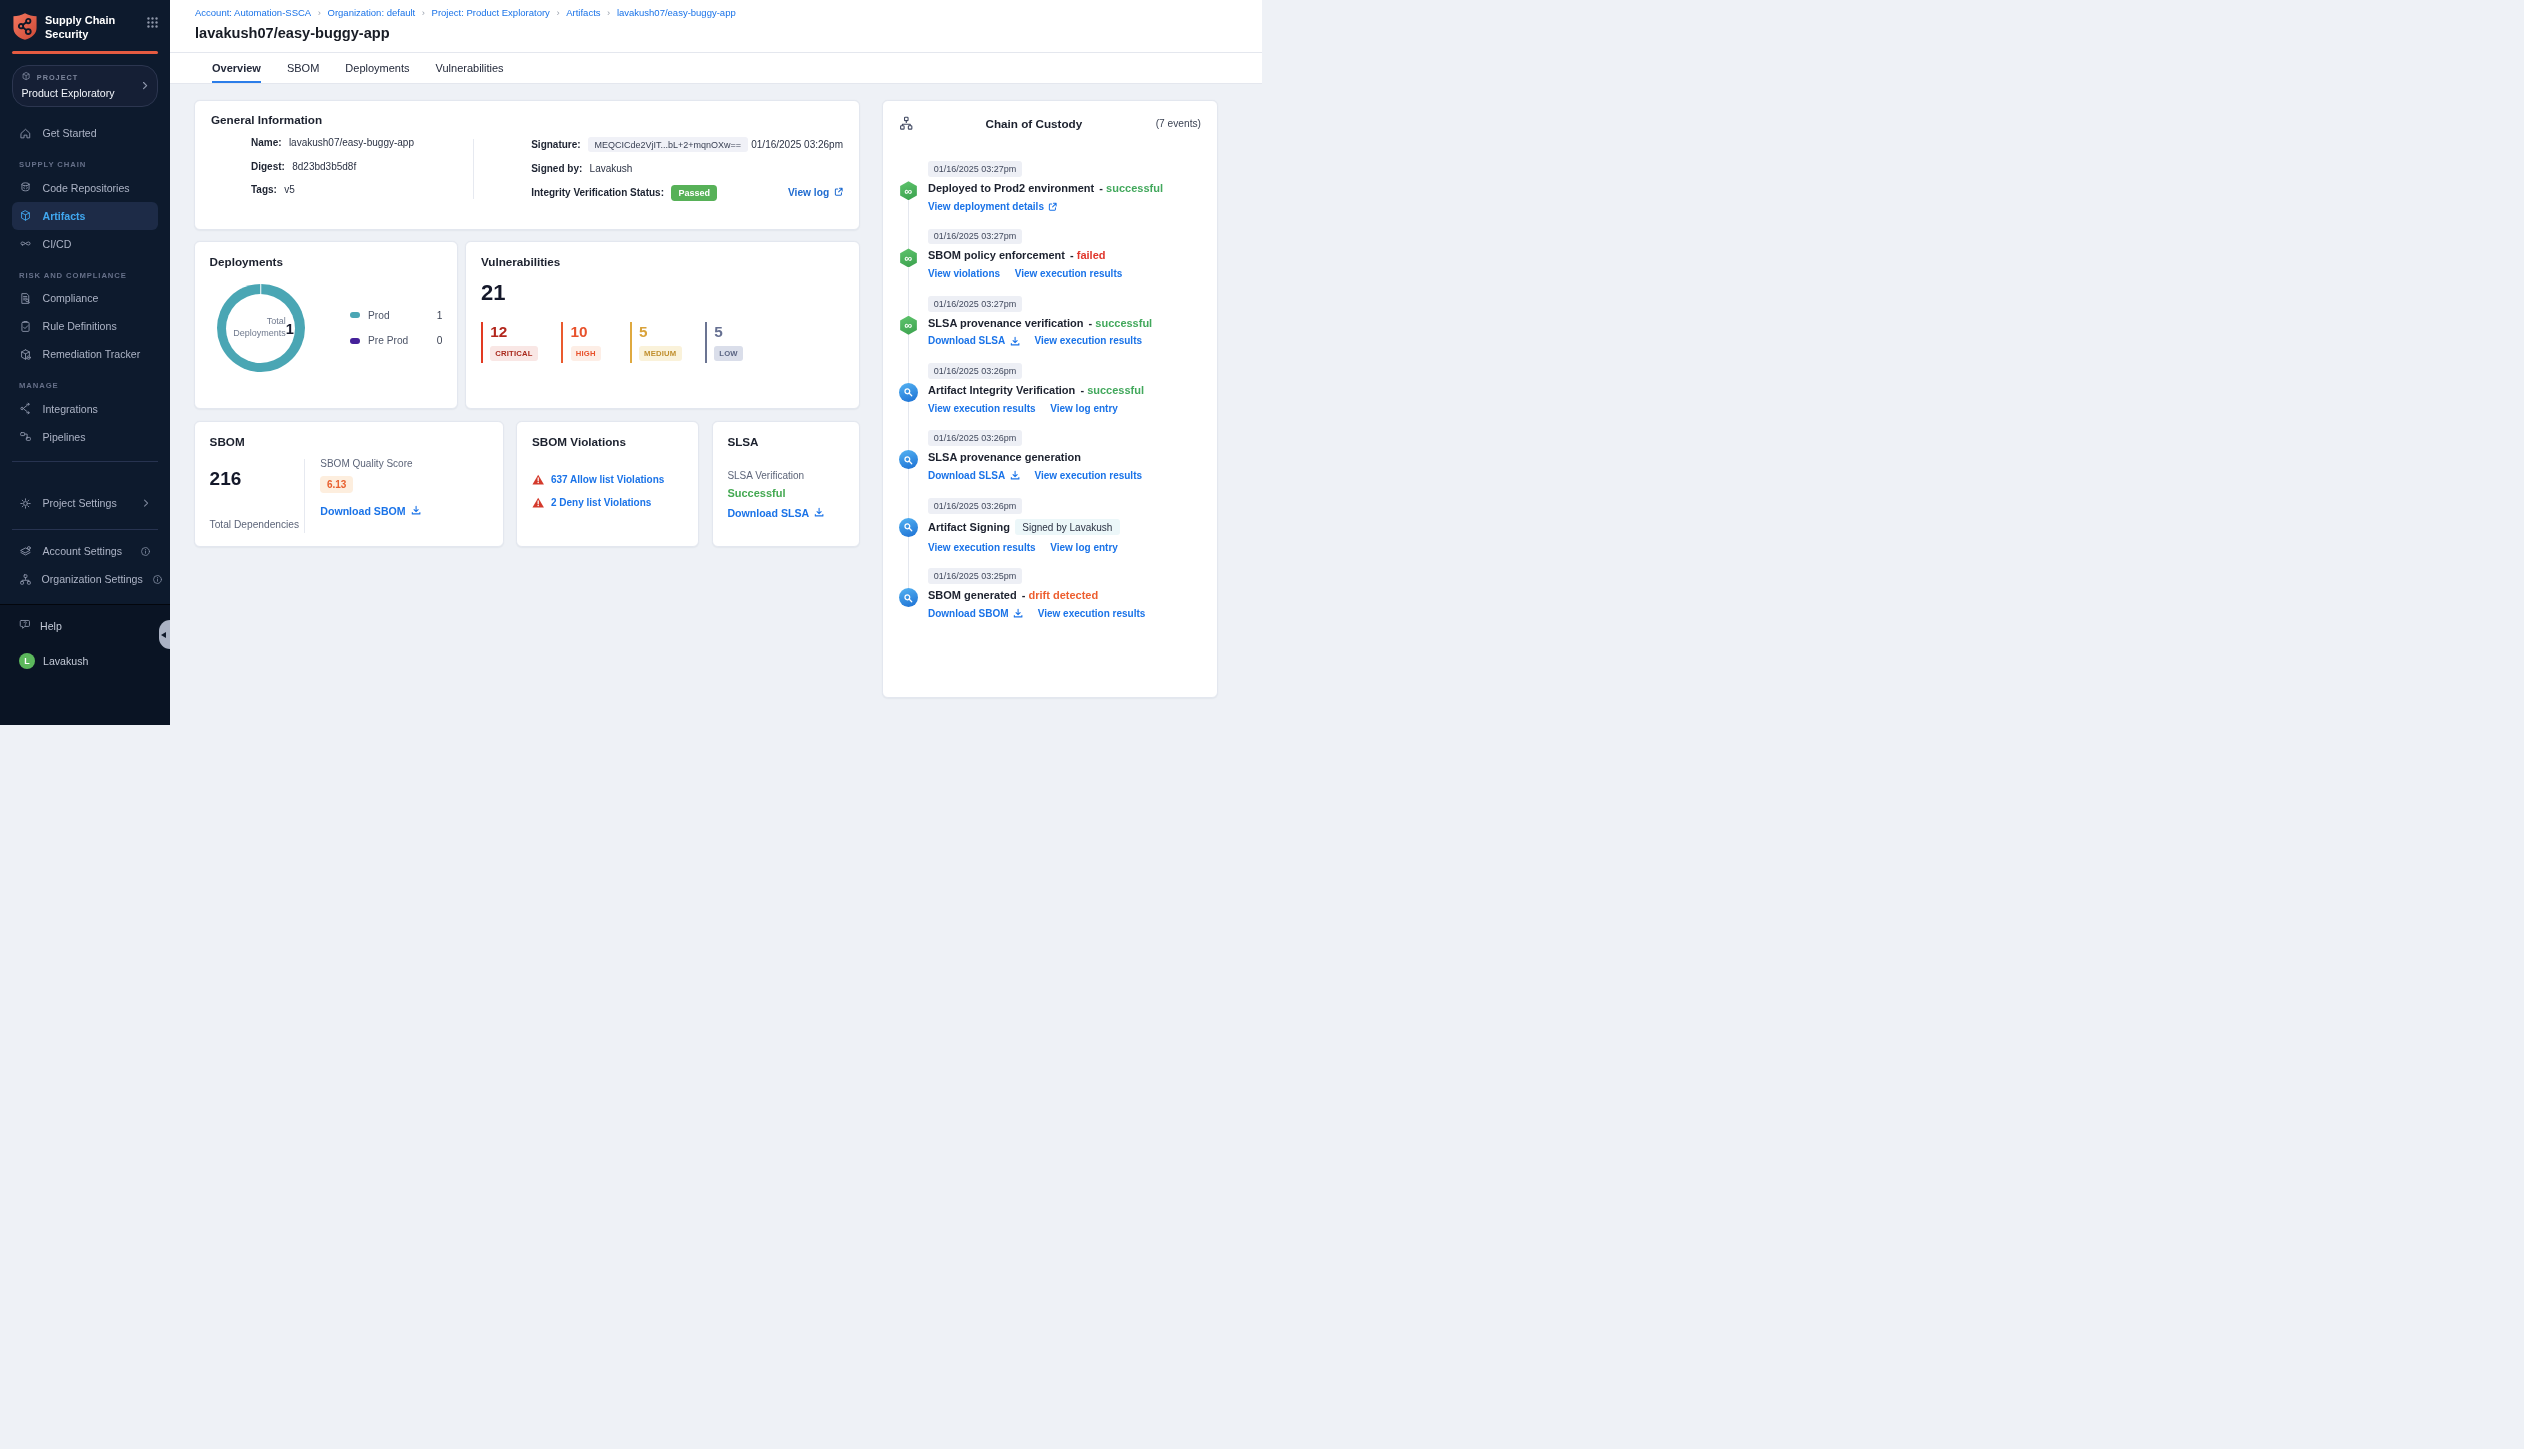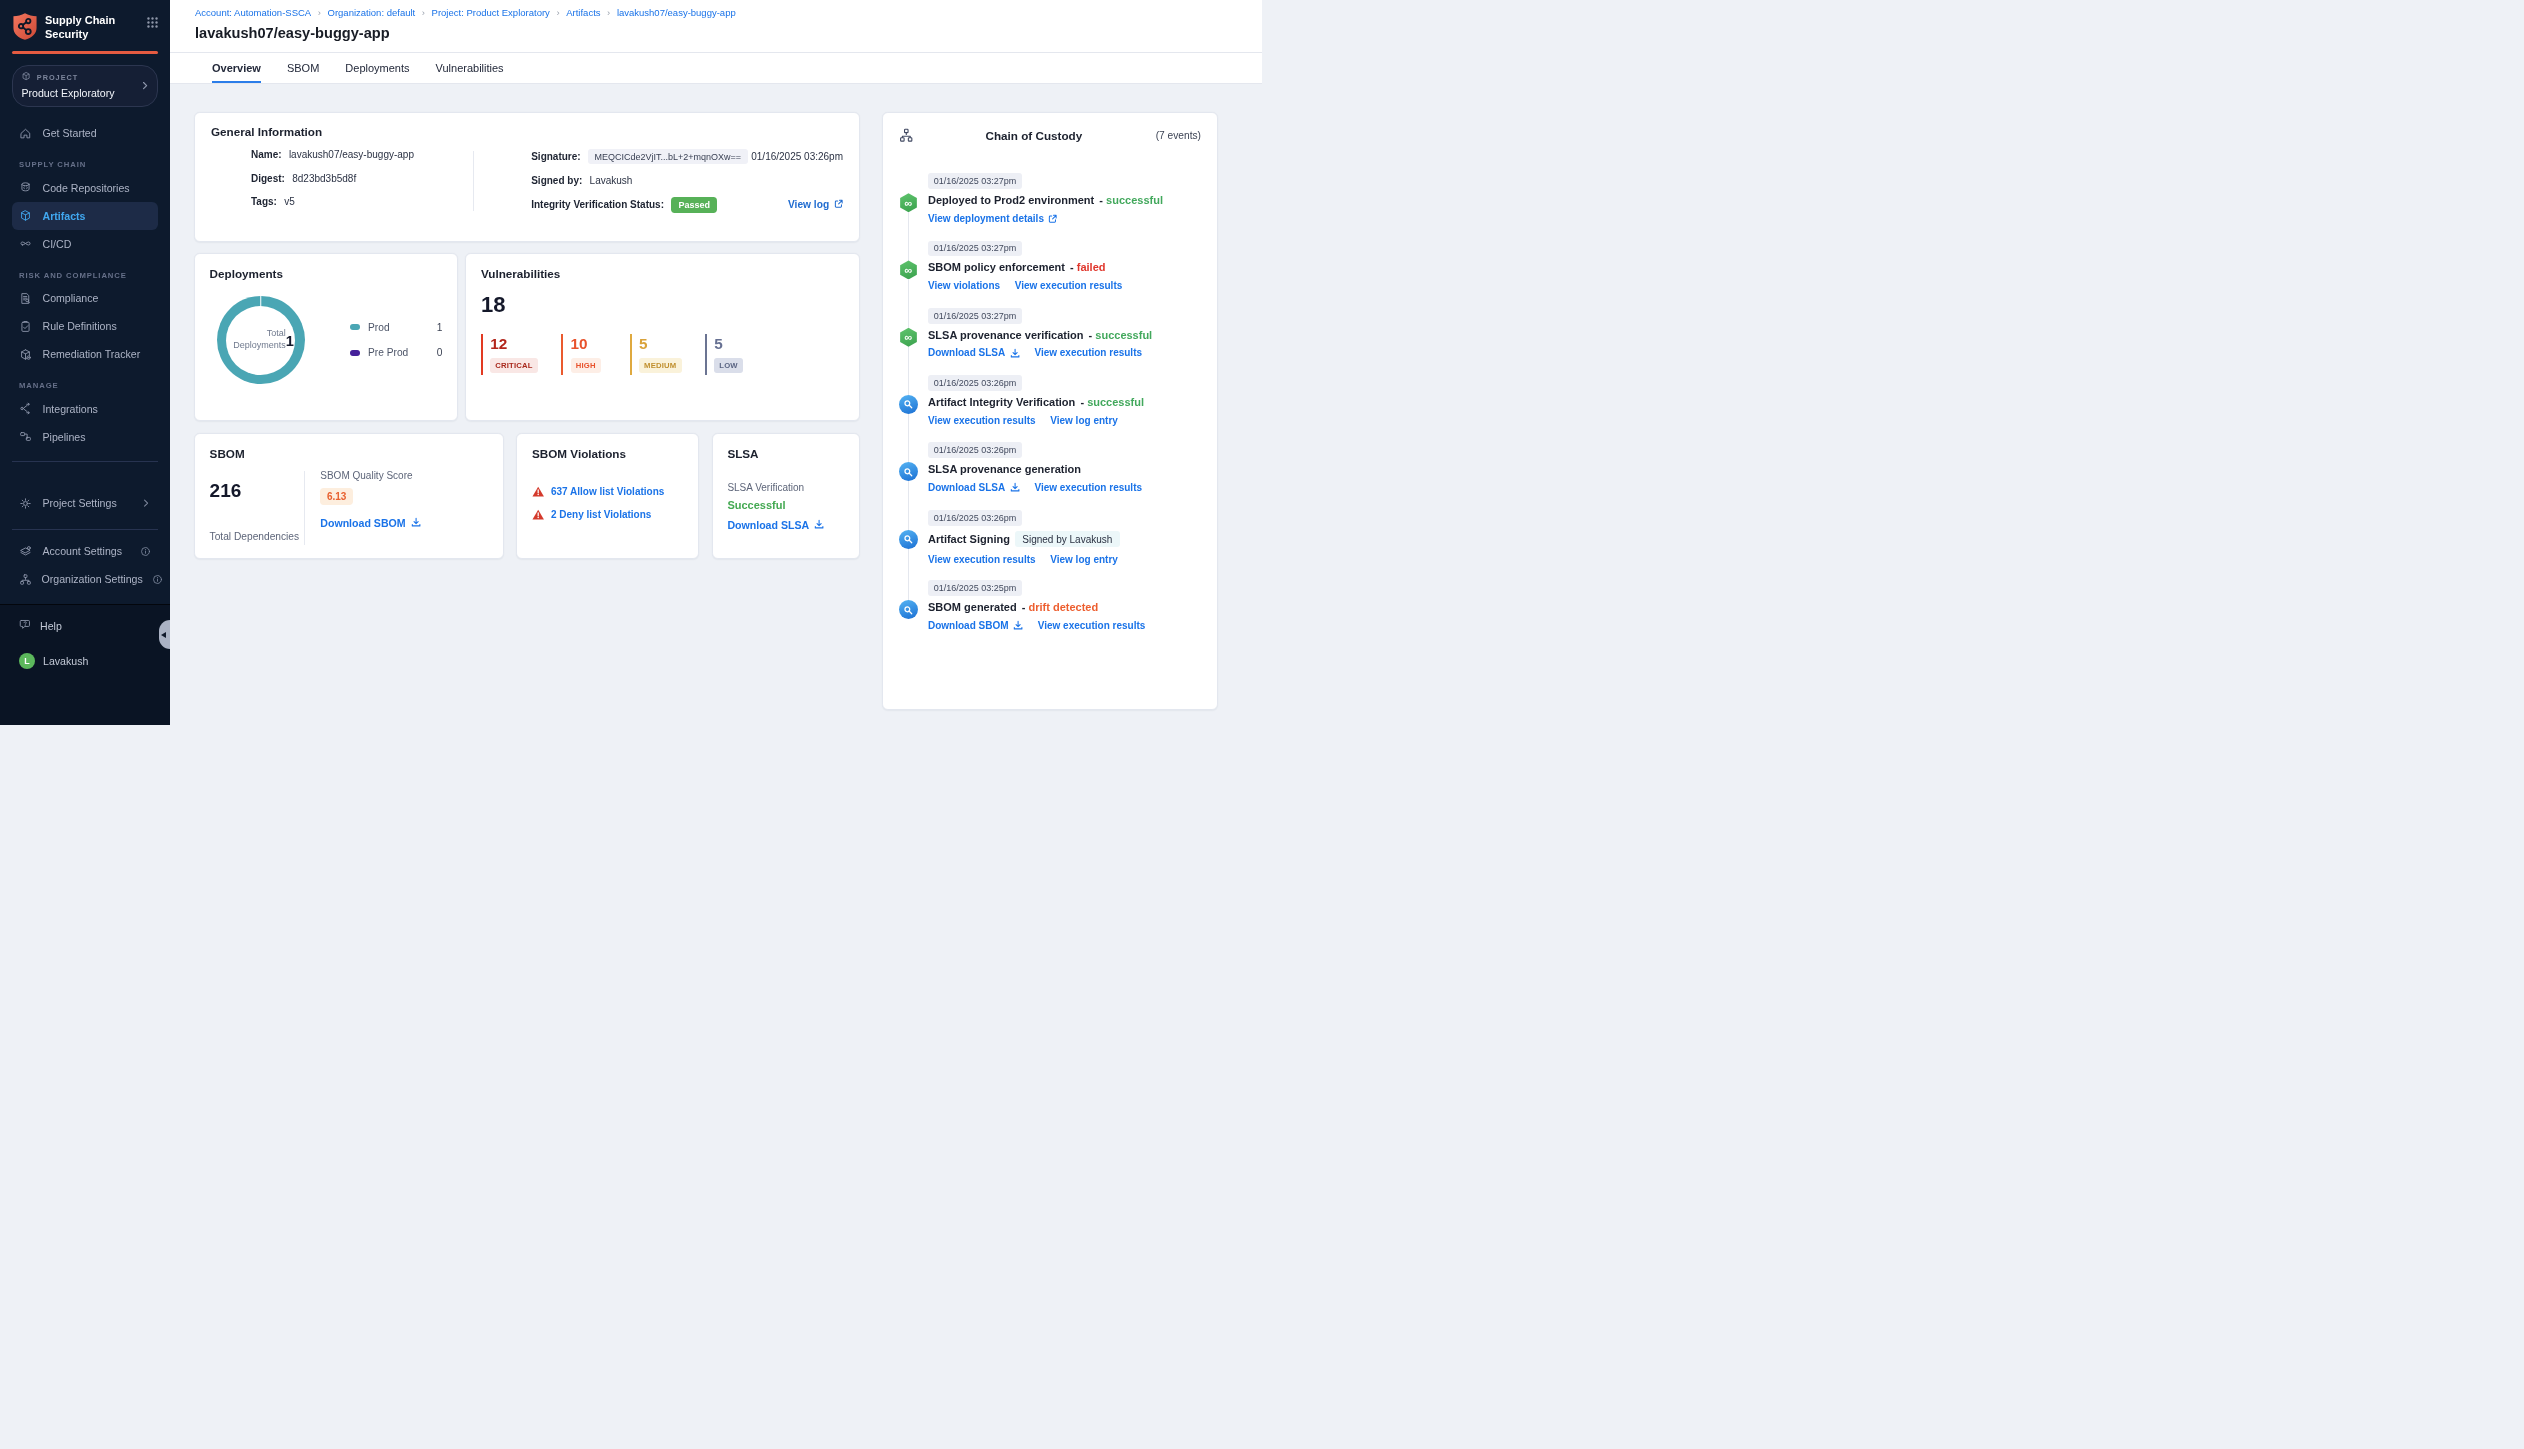--- a/index.html
+++ b/index.html
@@ -39,21 +39,21 @@
   .main { flex:1; display:flex; flex-direction:column; position:relative; min-width:0; }
   .page-header { background:#fff; padding:7.3px 0 0 25px; height:53px; border-bottom:0.7px solid #e4e7ee; }
   .breadcrumb { display:flex; align-items:center; font-size:9.5px; }
   .crumb { color:#1a73e8; text-decoration:none; cursor:pointer; }
   .crumb-sep { color:#9aa1ad; margin:0 6.6px; font-size:9.5px; }
   .page-title { font-size:14.6px; font-weight:700; color:#181c25; margin-top:6.6px; }
   .tabs { background:#fff; height:31px; display:flex; align-items:stretch; gap:26px; padding-left:42px; border-bottom:0.7px solid #e4e7ee; }
   .tab { display:flex; align-items:center; font-size:11px; color:#23293a; border-bottom:2.2px solid transparent; padding-top:1.5px; cursor:pointer; }
   .tab.active { font-weight:700; border-bottom-color:#2b7de9; }
 
-  .content { flex:1; display:flex; gap:22px; padding:16px 42px 0 24px;margin-top:12px; }
+  .content { flex:1; display:flex; gap:22px; padding:16px 42px 0 24px; }
   .left-col { width:666px; flex-shrink:0; display:flex; flex-direction:column; }
   .card { background:#fff; border:0.7px solid #e3e7ef; border-radius:5.8px; box-shadow:0 0.7px 1.5px rgba(20,30,50,.05); }
   .card-title { font-size:11.7px; font-weight:700; color:#1c212e; }
 
   
   .gen-info { height:130px; padding:12.4px 16px; }
   .gi-body { display:flex; margin-top:11px; }
   .gi-left { width:262px; display:flex; flex-direction:column; gap:12.4px; }
   .gi-row { display:flex; align-items:center; font-size:10px; color:#2b3244; }
   .gi-label { font-weight:700; color:#1d2331; margin-right:7.3px; white-space:nowrap;padding-left:40px; }
@@ -440,21 +440,21 @@
                     <span class="swatch" style="background: rgb(69, 33, 154);"></span>
                     <span>Pre Prod</span>
                     <span class="legend-val">0</span>
                   </div>
                 </div>
             </div>
           </section>
 
           <section class="card vuln-card">
             <div class="card-title">Vulnerabilities</div>
-            <div class="vuln-total">18</div>
+            <div class="vuln-total">21</div>
             <div class="sev-row" id="sev-row">
                 <div class="sev-tile" style="border-left-color: rgb(226, 58, 34);"><div class="sev-count" style="color: rgb(179, 39, 29);">12</div><span class="sev-badge" style="background: rgb(249, 231, 229); color: rgb(168, 40, 28);">CRITICAL</span></div>
                 <div class="sev-tile" style="border-left-color: rgb(234, 90, 46);"><div class="sev-count" style="color: rgb(232, 82, 44);">10</div><span class="sev-badge" style="background: rgb(253, 238, 230); color: rgb(232, 82, 44);">HIGH</span></div>
                 <div class="sev-tile" style="border-left-color: rgb(223, 169, 63);"><div class="sev-count" style="color: rgb(217, 162, 58);">5</div><span class="sev-badge" style="background: rgb(250, 242, 218); color: rgb(192, 143, 46);">MEDIUM</span></div>
                 <div class="sev-tile" style="border-left-color: rgb(107, 116, 146);"><div class="sev-count" style="color: rgb(102, 112, 146);">5</div><span class="sev-badge" style="background: rgb(218, 222, 234); color: rgb(91, 101, 131);">LOW</span></div>
               </div>
           </section>
         </div>
 
         <div class="row3">

